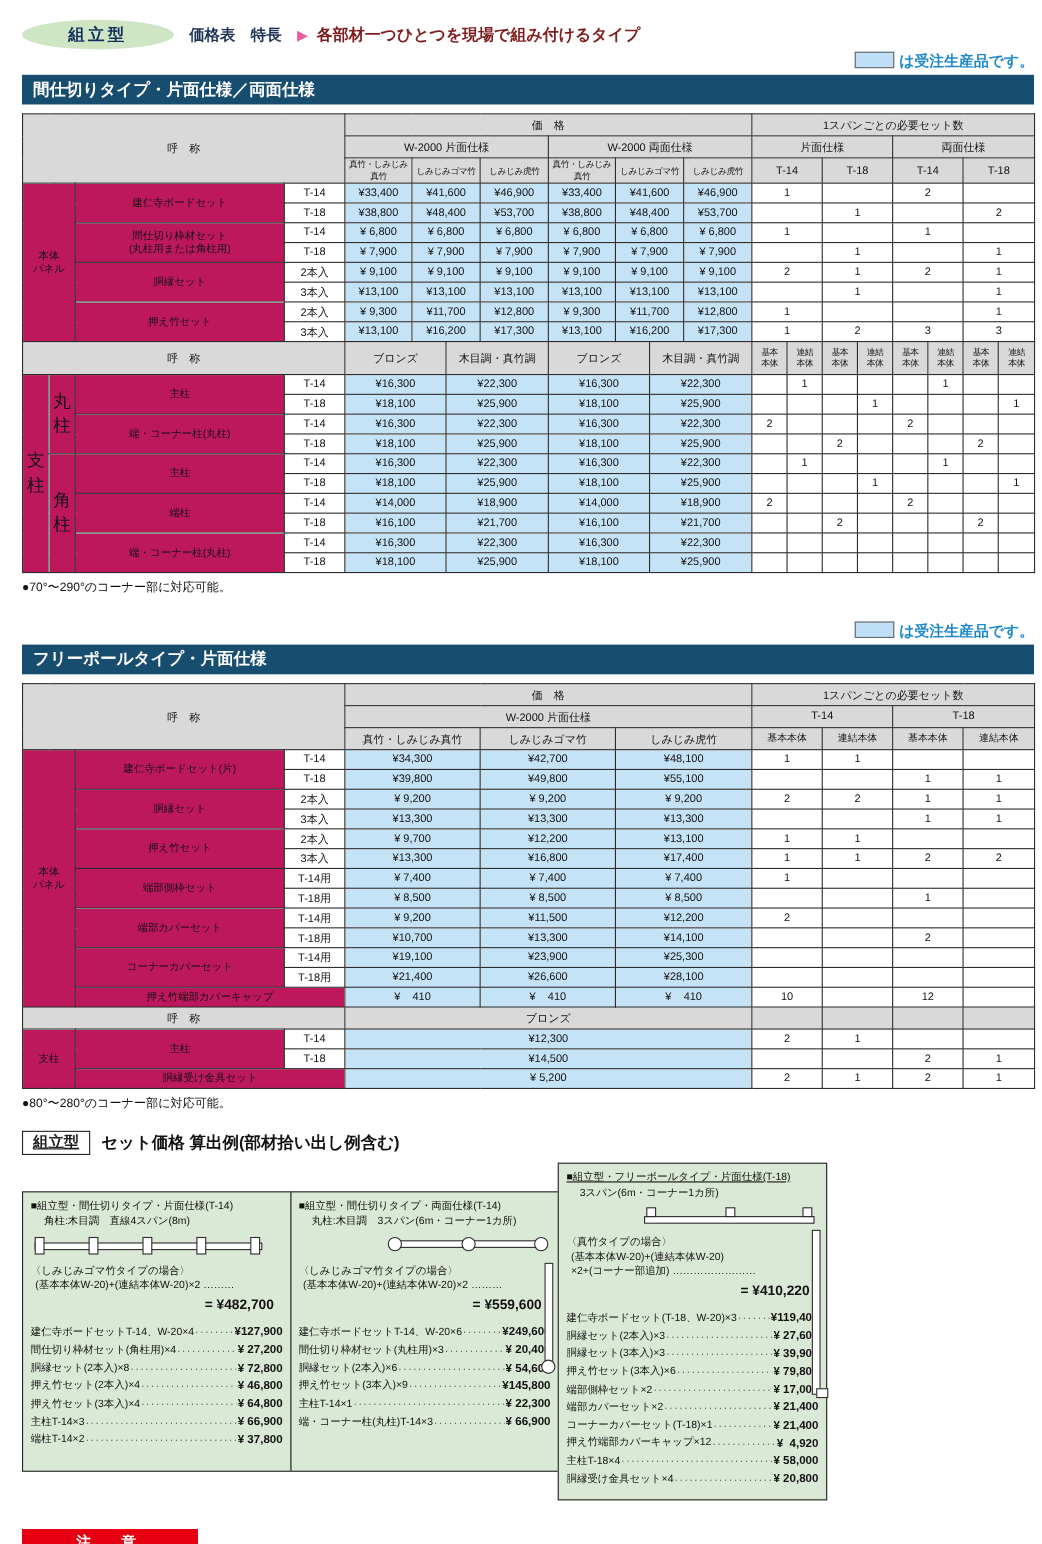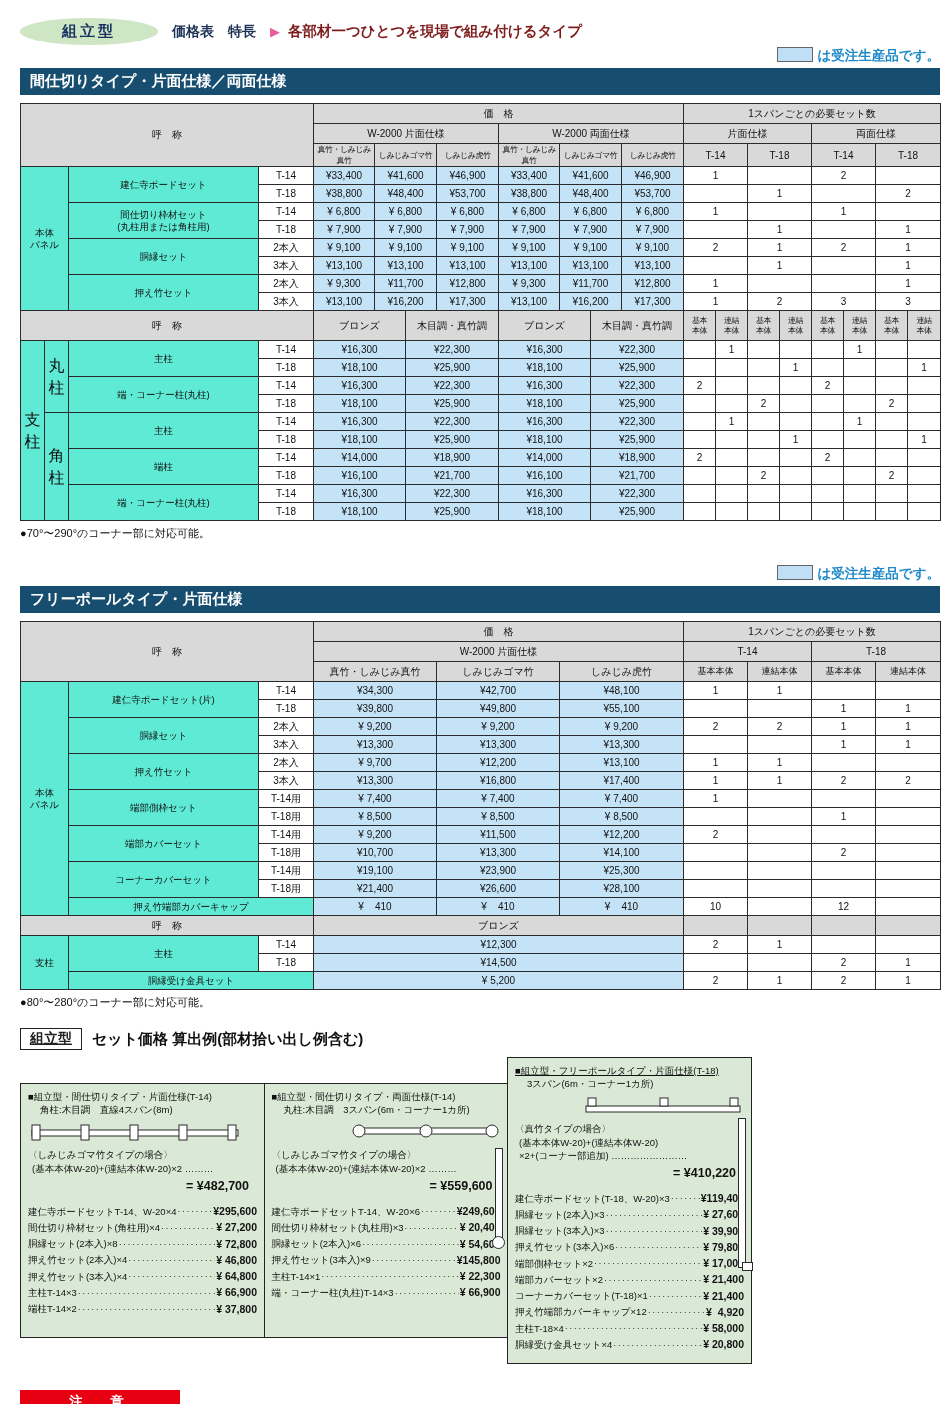--- a/index.html
+++ b/index.html
@@ -16,21 +16,21 @@
 .sw { width:36px; height:15px; background:#bedff5; border:1px solid #666; }
 .banner { background:#174e70; color:#fff; font-weight:bold; font-size:15px; padding:4px 10px; margin:2px 0 8px; }
 
 table { border-collapse:collapse; table-layout:fixed; width:920px; }
 td { border:1px solid #2b2b2b; text-align:center; vertical-align:middle; padding:0 1px; height:18px; font-size:10px; overflow:hidden; }
 tr { height:18px; }
 tr.r20 { height:20px; }
 tr.r30 { height:30px; }
 .hd { background:#d9d9d9; }
 .mat { font-size:8px; letter-spacing:-0.5px; padding:0; }
-.name { background:#5eead4; font-size:9.5px; white-space:pre-line; line-height:1.2; }
+.name { background:#be185d; font-size:9.5px; white-space:pre-line; line-height:1.2; }
 .sz { background:#fff; font-size:10px; }
 .pb { background:#c5e3f7; white-space:pre; font-size:10px; }
 .setc { background:#fff; font-size:10px; }
 .set2 { font-size:8px; white-space:pre-line; line-height:1.15; letter-spacing:-0.5px; }
 .stack { display:block; width:1em; margin:0 auto; word-break:break-all; line-height:1.35; font-size:16px; }
 .t1b { margin-top:-1px; }
 .tnote { font-size:11px; margin:5px 0 0; color:#111; }
 .gap { height:24px; }
 
 .calc-head { display:flex; align-items:center; gap:10px; margin:18px 0 7px; }
@@ -679,21 +679,21 @@
           <rect x="151" y="3" width="8" height="15" fill="#fff" stroke="#2b2b2b"></rect>
           <rect x="200" y="3" width="8" height="15" fill="#fff" stroke="#2b2b2b"></rect>
         </svg>
       </div>
       <div class="cb-case">〈しみじみゴマ竹タイプの場合〉</div>
       <div class="cb-f">(基本本体W-20)+(連結本体W-20)×2 ………</div>
       <div class="cb-tot">= ¥482,700</div>
       <div class="ci">
             <span class="lab">建仁寺ボードセットT-14、W-20×4</span>
             <span class="dots"></span>
-            <span class="val">¥295,600</span>
+            <span class="val">¥127,900</span>
           </div>
       <div class="ci">
             <span class="lab">間仕切り枠材セット(角柱用)×4</span>
             <span class="dots"></span>
             <span class="val">¥ 27,200</span>
           </div>
       <div class="ci">
             <span class="lab">胴縁セット(2本入)×8</span>
             <span class="dots"></span>
             <span class="val">¥ 72,800</span>

